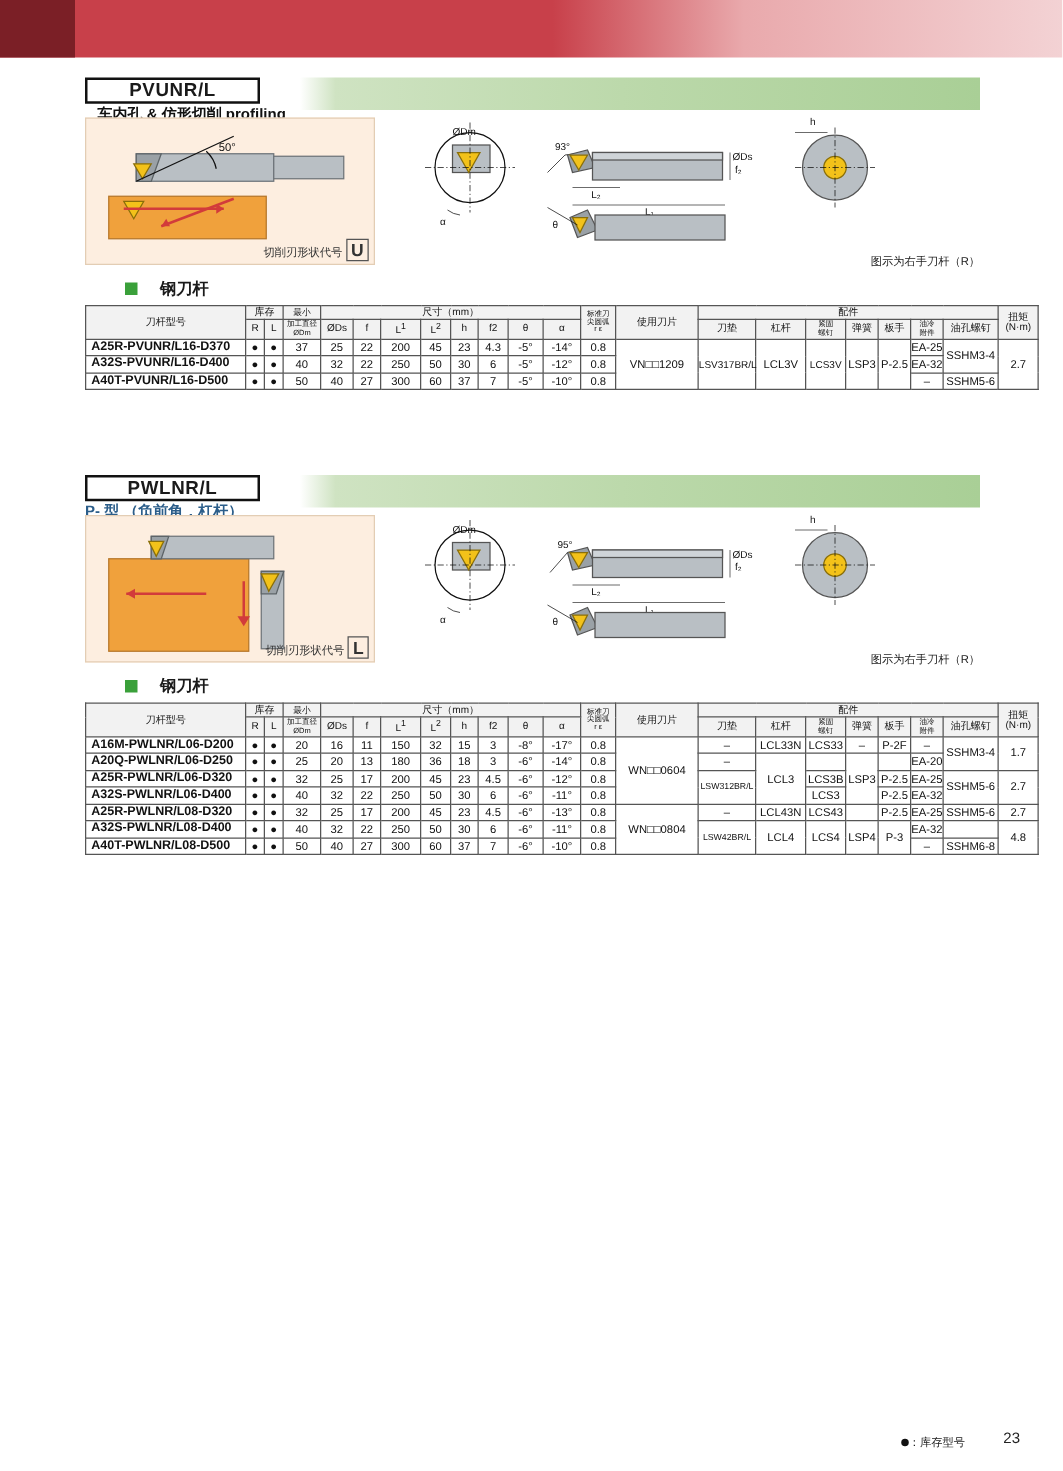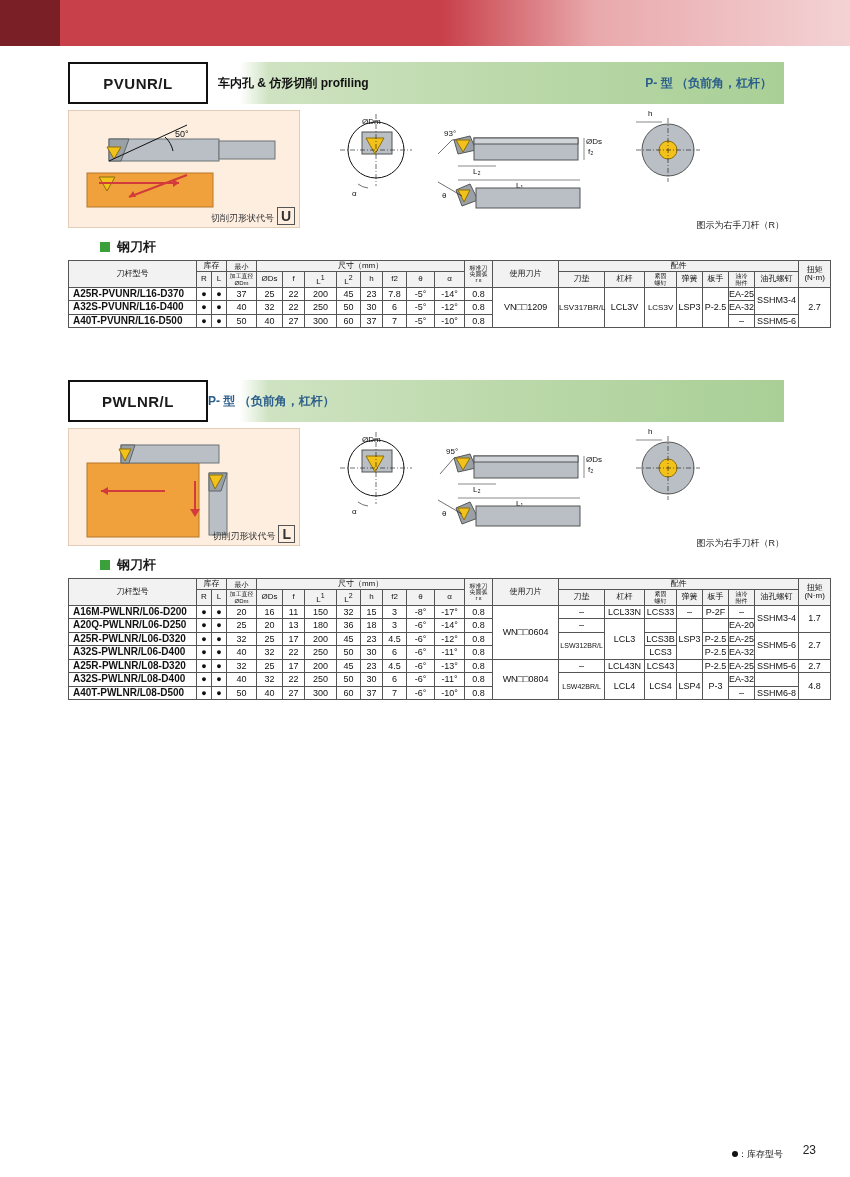--- a/index.html
+++ b/index.html
@@ -8,49 +8,49 @@
     font-family:"Liberation Sans", sans-serif;
     color:#1a1a1a;position:relative;overflow:hidden;
   }
   .top-band{position:absolute;left:0;top:0;width:850px;height:46px;
     background:linear-gradient(90deg,#c8404a 0%,#c8404a 52%,#e9a9ac 70%,#f3d2d4 100%);}
   .top-band .dark{position:absolute;left:0;top:0;width:60px;height:46px;background:#7b1f26;}
   .page{position:absolute;left:0;top:0;width:850px;height:1177px;}
 
   
   .sec{position:absolute;left:68px;width:716px;}
-  .sec-hdr{display:flex;align-items:stretch;height:42px;
+  .sec-hdr{display:flex;align-items:stretch;height:26px;
     background:linear-gradient(90deg,#ffffff 0%,#ffffff 24%,#cfe3c2 28%,#bcd9ab 60%,#a9cf96 100%);
-    border:0;}
+    border:0;flex-direction:column;}
   .sec-code{width:140px;background:#ffffff;border:2px solid #111;display:flex;align-items:center;
     justify-content:center;font-weight:bold;font-size:15px;letter-spacing:.5px;box-sizing:border-box;}
   .sec-title{flex:1;display:flex;align-items:center;padding-left:10px;font-size:12px;font-weight:bold;color:#111;}
   .sec-right{display:flex;align-items:center;padding-right:12px;font-size:12px;color:#2c5e8a;font-weight:bold;}
 
   
   .fig-wrap{position:relative;height:118px;margin-top:6px;}
   .fig-left{position:absolute;left:0;top:0;width:232px;height:118px;background:#fdeee0;border:1px solid #e3cdb4;box-sizing:border-box;}
   .fig-caption{position:absolute;right:4px;bottom:2px;font-size:9px;color:#333;}
   .fig-caption .big{font-size:14px;font-weight:bold;border:1px solid #555;padding:0 3px;margin-left:3px;display:inline-block;}
   .note-r{position:absolute;right:0;bottom:-4px;font-size:9px;color:#222;}
 
   
-  .sub-label{margin-top:10px;font-size:13px;font-weight:bold;display:flex;align-items:center;gap:7px;padding-left:32px;}
+  .sub-label{margin-top:10px;font-size:13px;font-weight:bold;display:flex;align-items:center;gap:18px;padding-left:32px;}
   .sub-label .sq{width:10px;height:10px;background:#3aa03a;display:inline-block;}
 
   
   table.spec{border-collapse:collapse;width:716px;margin-top:4px;table-layout:fixed;}
   table.spec td,table.spec th{border:1px solid #555;font-size:9px;text-align:center;
     padding:1px 0;line-height:1.05;color:#111;font-weight:normal;}
   table.spec th{background:#f2f2f2;font-weight:normal;font-size:8px;}
   table.spec .model{text-align:left;padding-left:4px;font-size:10px;font-weight:bold;}
   .dot{display:inline-block;width:6px;height:6px;border-radius:50%;background:#111;}
   .sup{font-size:7px;vertical-align:super;}
 
-  .footnote{position:absolute;right:67px;top:1148px;font-size:9px;}
+  .footnote{position:absolute;right:78px;top:1148px;font-size:9px;}
   .pageno{position:absolute;right:34px;bottom:20px;font-size:12px;color:#222;}
 
   svg{display:block;}
 </style>
 </head>
 <body>
 
 <div class="top-band">
   <div class="dark"></div>
 </div>
@@ -196,21 +196,21 @@
     <tr>
       <td class="model">A25R-PVUNR/L16-D370</td>
       <td>●</td>
       <td>●</td>
       <td>37</td>
       <td>25</td>
       <td>22</td>
       <td>200</td>
       <td>45</td>
       <td>23</td>
-      <td>7.8</td>
+      <td>4.3</td>
       <td>-5°</td>
       <td>-14°</td>
       <td>0.8</td>
       <td rowspan="3">VN□□1209</td>
       <td rowspan="3" style="font-size:8px">LSV317BR/L</td>
       <td rowspan="3">LCL3V</td>
       <td rowspan="3" style="font-size:8px">LCS3V</td>
       <td rowspan="3">LSP3</td>
       <td rowspan="3">P-2.5</td>
       <td>EA-25</td>

